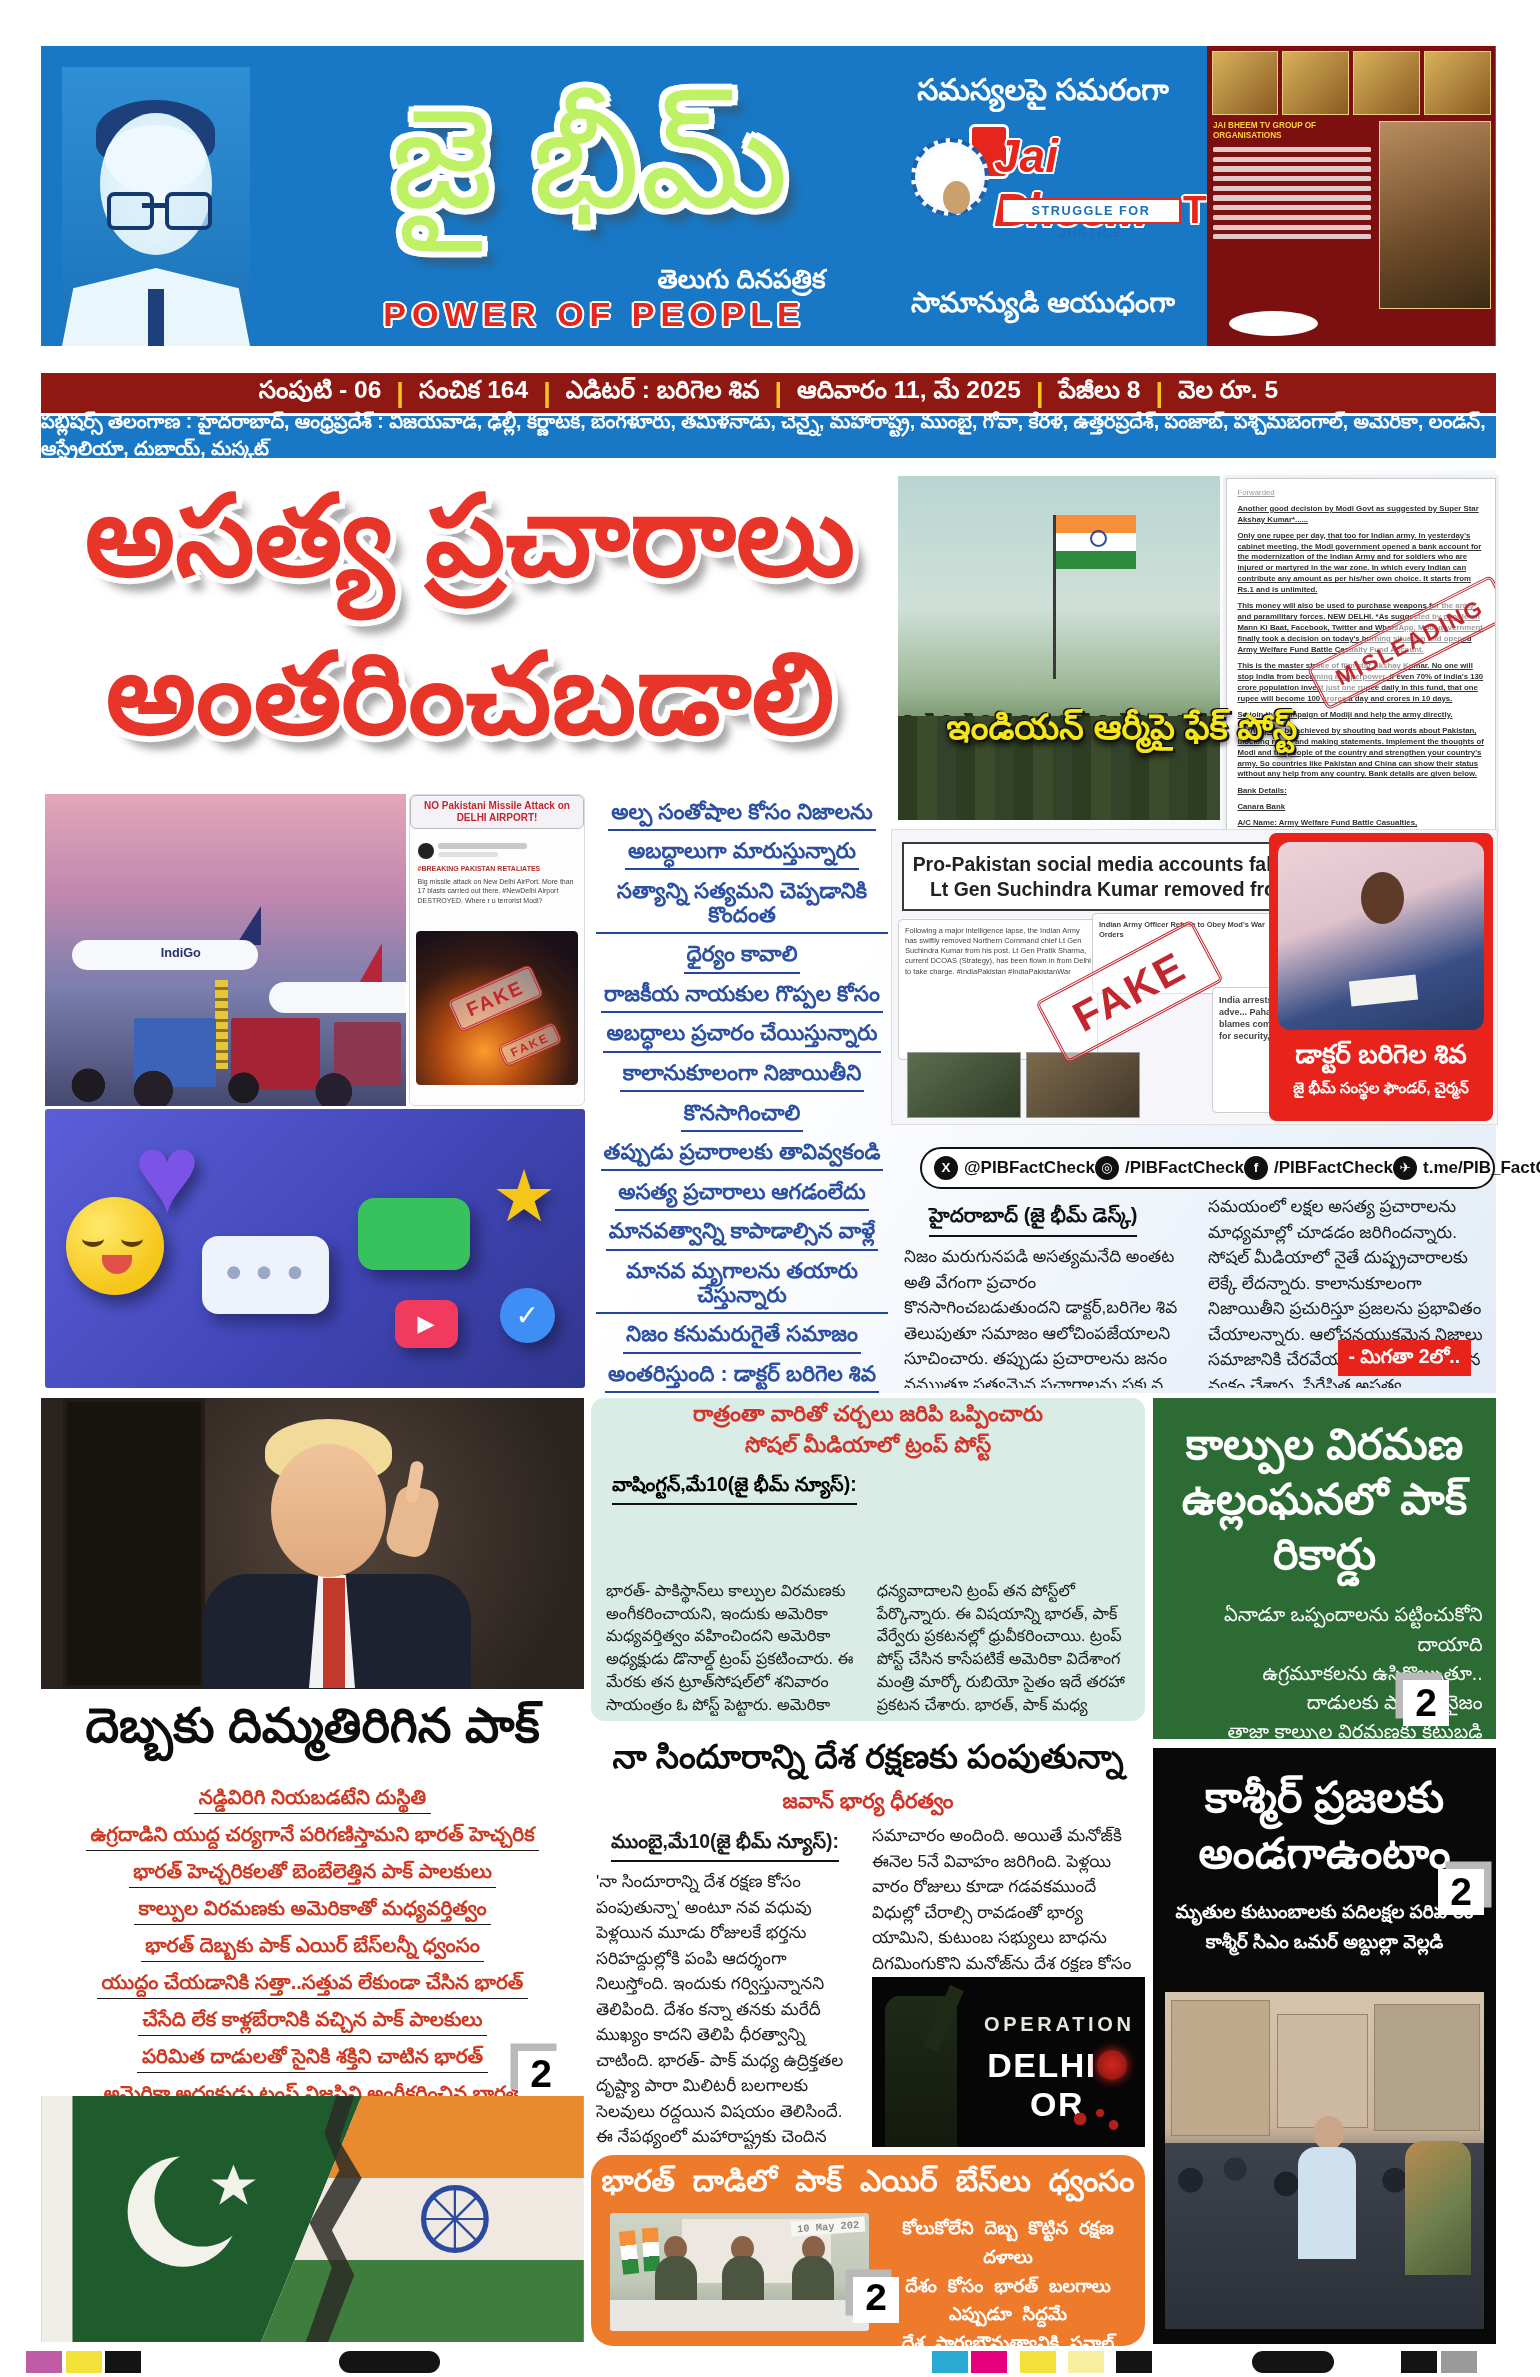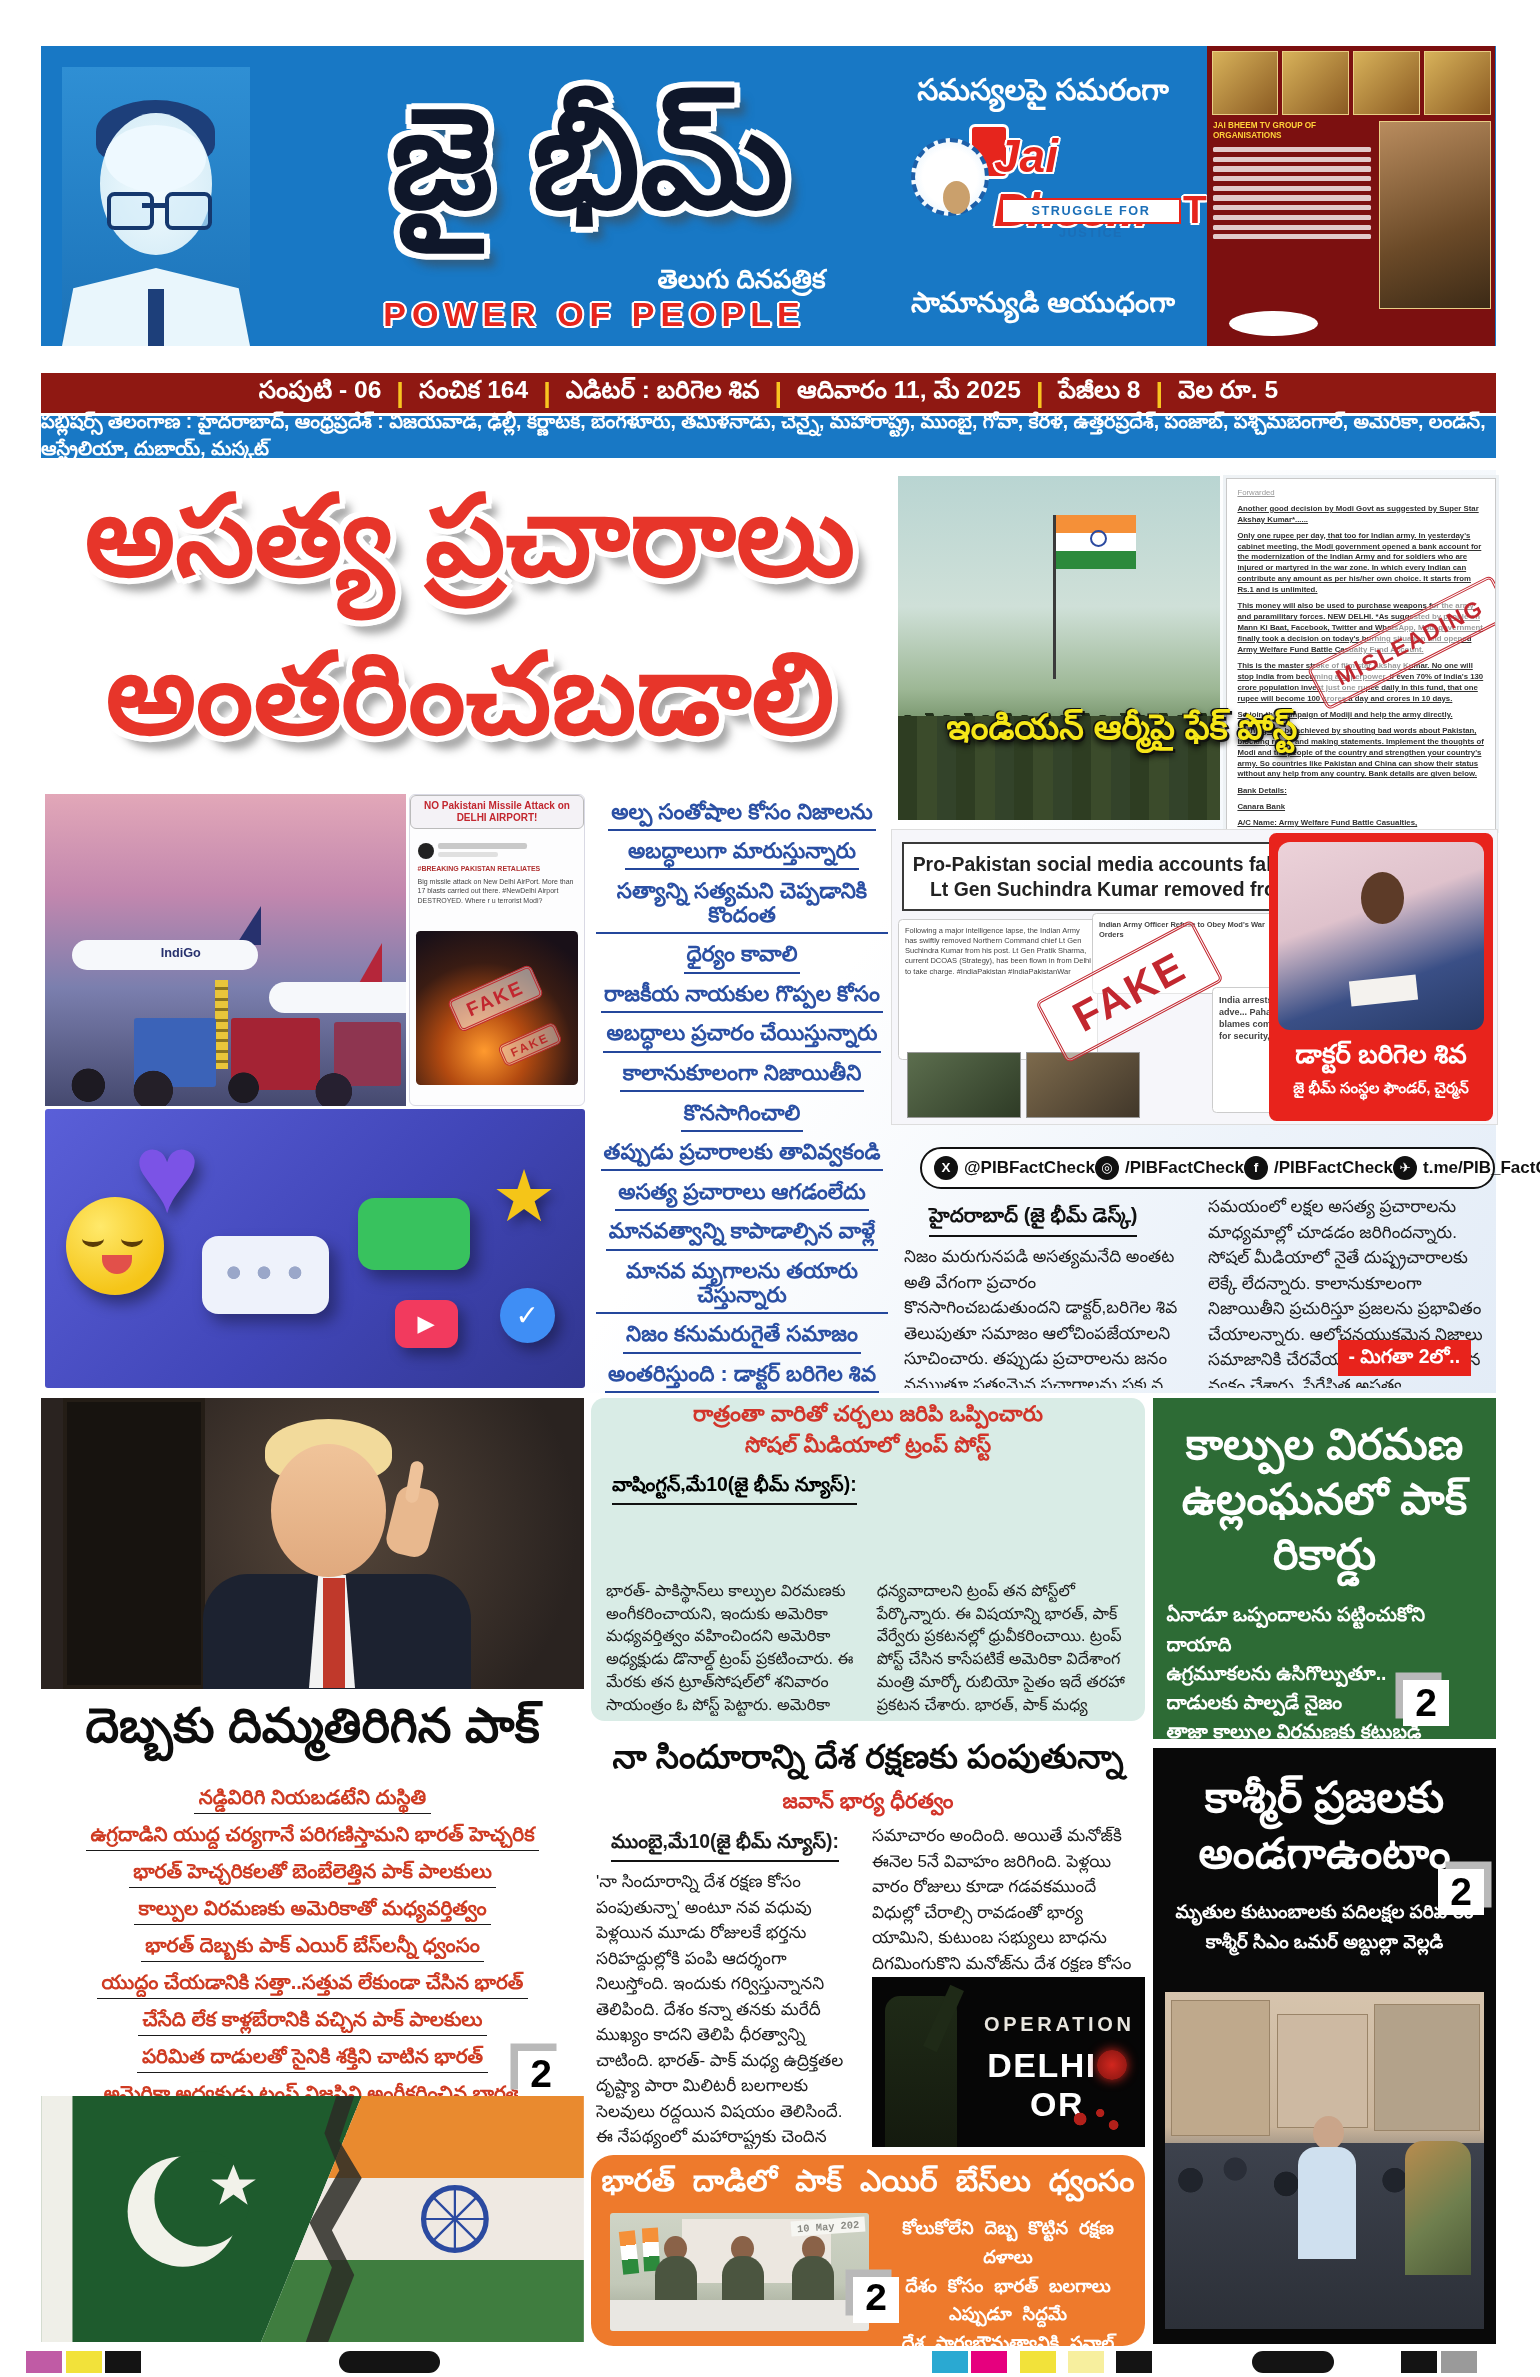--- a/index.html
+++ b/index.html
@@ -14,21 +14,21 @@
   .masthead{left:41px;top:46px;width:1455px;height:300px;background:#1878c5;}
   .portrait{left:21px;top:21px;width:188px;height:279px;background:linear-gradient(#2f8fd4,#1b72b8);overflow:hidden;}
   .p-face{position:absolute;left:38px;top:46px;width:112px;height:142px;border-radius:50%;background:radial-gradient(#f4fcff,#cfe9f5);}
   .p-hair{position:absolute;left:34px;top:33px;width:119px;height:64px;border-radius:50% 50% 30% 30%;background:#1d3f7a;}
   .p-fore{position:absolute;left:43px;top:58px;width:101px;height:67px;border-radius:50%;background:#eef9ff;}
   .p-gl{position:absolute;top:125px;width:39px;height:30px;border:4.5px solid #15386e;border-radius:7.5px;background:rgba(210,235,248,.6);}
   .p-gl1{left:45px;} .p-gl2{left:103px;}
   .p-bridge{position:absolute;left:80px;top:136px;width:25px;height:4.5px;background:#15386e;}
   .p-suit{position:absolute;left:0;bottom:0;width:188px;height:78px;background:#e9f6fc;clip-path:polygon(0 100%,6% 26%,50% 0,94% 26%,100% 100%);}
   .p-tie{position:absolute;left:86px;bottom:0;width:16.4px;height:57px;background:#1d3f7a;}
-  .jb-title{left:213px;top:-10.4px;width:671px;height:246px;line-height:246px;font-size:140px;font-weight:bold;color:#0f172a;}
+  .jb-title{left:213px;top:-10.4px;width:671px;height:246px;line-height:246px;font-size:140px;font-weight:normal;color:#bef264;}
   .jb-sub{left:514px;top:218px;width:373px;font-size:26px;color:#fff;font-weight:bold;}
   .jb-power{left:218px;top:249px;width:671px;font-size:34px;letter-spacing:6px;font-weight:bold;color:#e6251d;}
   .tag-top{left:842px;top:27px;width:320px;font-size:30px;color:#fff;font-weight:bold;}
   .tv-block{left:865px;top:73px;width:298px;height:149px;}
   .tv-circle{position:absolute;left:4.5px;top:19.4px;width:78px;height:78px;border-radius:50%;background:radial-gradient(#ffffff 55%,#dceefb);border:4.5px dashed #1d5fa8;box-sizing:border-box;}
   .tv-cface{position:absolute;left:28px;top:39px;width:27px;height:33px;border-radius:50%;background:#caa06c;}
   .tv-jtab{position:absolute;left:63px;top:4.5px;width:34px;height:49px;background:#e6251d;border:3px solid #fff;border-radius:6px;}
   .tv-name{position:absolute;left:88px;top:10.4px;font-size:46px;font-weight:bold;color:#e6251d;font-style:italic;}
   .tv-strip{position:absolute;left:95px;top:79px;width:176px;height:22.4px;background:#fff;border:2.2px solid #e6251d;color:#1b6fb8;font-size:12.7px;font-weight:bold;text-align:center;line-height:22.4px;letter-spacing:1.5px;}
   .tv-suffix{position:absolute;left:277px;top:69px;font-size:39px;font-weight:bold;color:#e6251d;}
@@ -133,21 +133,21 @@
   .tr-hand{position:absolute;left:350px;top:89px;width:43px;height:69px;border-radius:15px;background:#e8b88e;transform:rotate(14deg);}
   .tr-fing{position:absolute;left:367px;top:63px;width:13.4px;height:42px;border-radius:6.7px;background:#eec29a;transform:rotate(10deg);}
   .mint{left:591px;top:1398px;width:554px;height:323px;background:#d9ece6;border-radius:13.4px;overflow:hidden;}
   .mint h2{margin:12px 6px 3px 6px;text-align:center;font-size:31px;color:#0d0d0d;}
   .mint .sub{text-align:center;font-size:21.6px;font-weight:bold;color:#d2352a;line-height:1.45;}
   .mint .dl{display:table;margin:12px 0 6px 21px;font-size:19.4px;font-weight:bold;border-bottom:2.2px solid #111;padding-bottom:3.7px;}
   .mcols{position:absolute;left:15px;top:182px;width:525px;height:136px;overflow:hidden;display:flex;gap:16.4px;}
   .mcols div{flex:1;font-size:16px;line-height:1.42;color:#1c1c1c;}
   .green{left:1153px;top:1398px;width:343px;height:341px;background:#2d6b35;overflow:hidden;}
   .green .t{margin-top:19.4px;text-align:center;font-size:43px;font-weight:bold;color:#fff;line-height:1.28;}
-  .green .s{margin-top:18px;text-align:left;font-size:19.4px;font-weight:bold;color:#fff;line-height:1.5;padding:0 13.4px;}
+  .green .s{margin-top:18px;text-align:right;font-size:19.4px;font-weight:normal;color:#fff;line-height:1.5;padding:0 13.4px;}
   .badge{position:absolute;width:46px;height:46px;background:#fff;color:#000;font-size:39px;font-weight:bold;text-align:center;line-height:46px;box-shadow:-7.5px -7.5px 0 #b9b9b9;}
   
   .pakhead{left:41px;top:1698px;width:543px;font-size:48px;font-weight:bold;color:#0d0d0d;text-align:center;}
   .paklist{left:45px;top:1783px;width:535px;}
   .paklist div{display:table;margin:0 auto 6px auto;font-size:20px;line-height:1.2;font-weight:bold;color:#cf3b22;border-bottom:1.9px solid #1a1a1a;padding:1.5px 4.5px 4.5px 4.5px;text-align:center;}
   .flags{left:41px;top:2096px;width:543px;height:246px;}
   
   .sindhead{left:591px;top:1738px;width:554px;font-size:33px;font-weight:bold;color:#0d0d0d;text-align:center;}
   .sindsub{left:591px;top:1789px;width:554px;font-size:21px;font-weight:bold;color:#d2352a;text-align:center;}
   .sc1{left:596px;top:1827px;width:262px;height:322px;overflow:hidden;}

